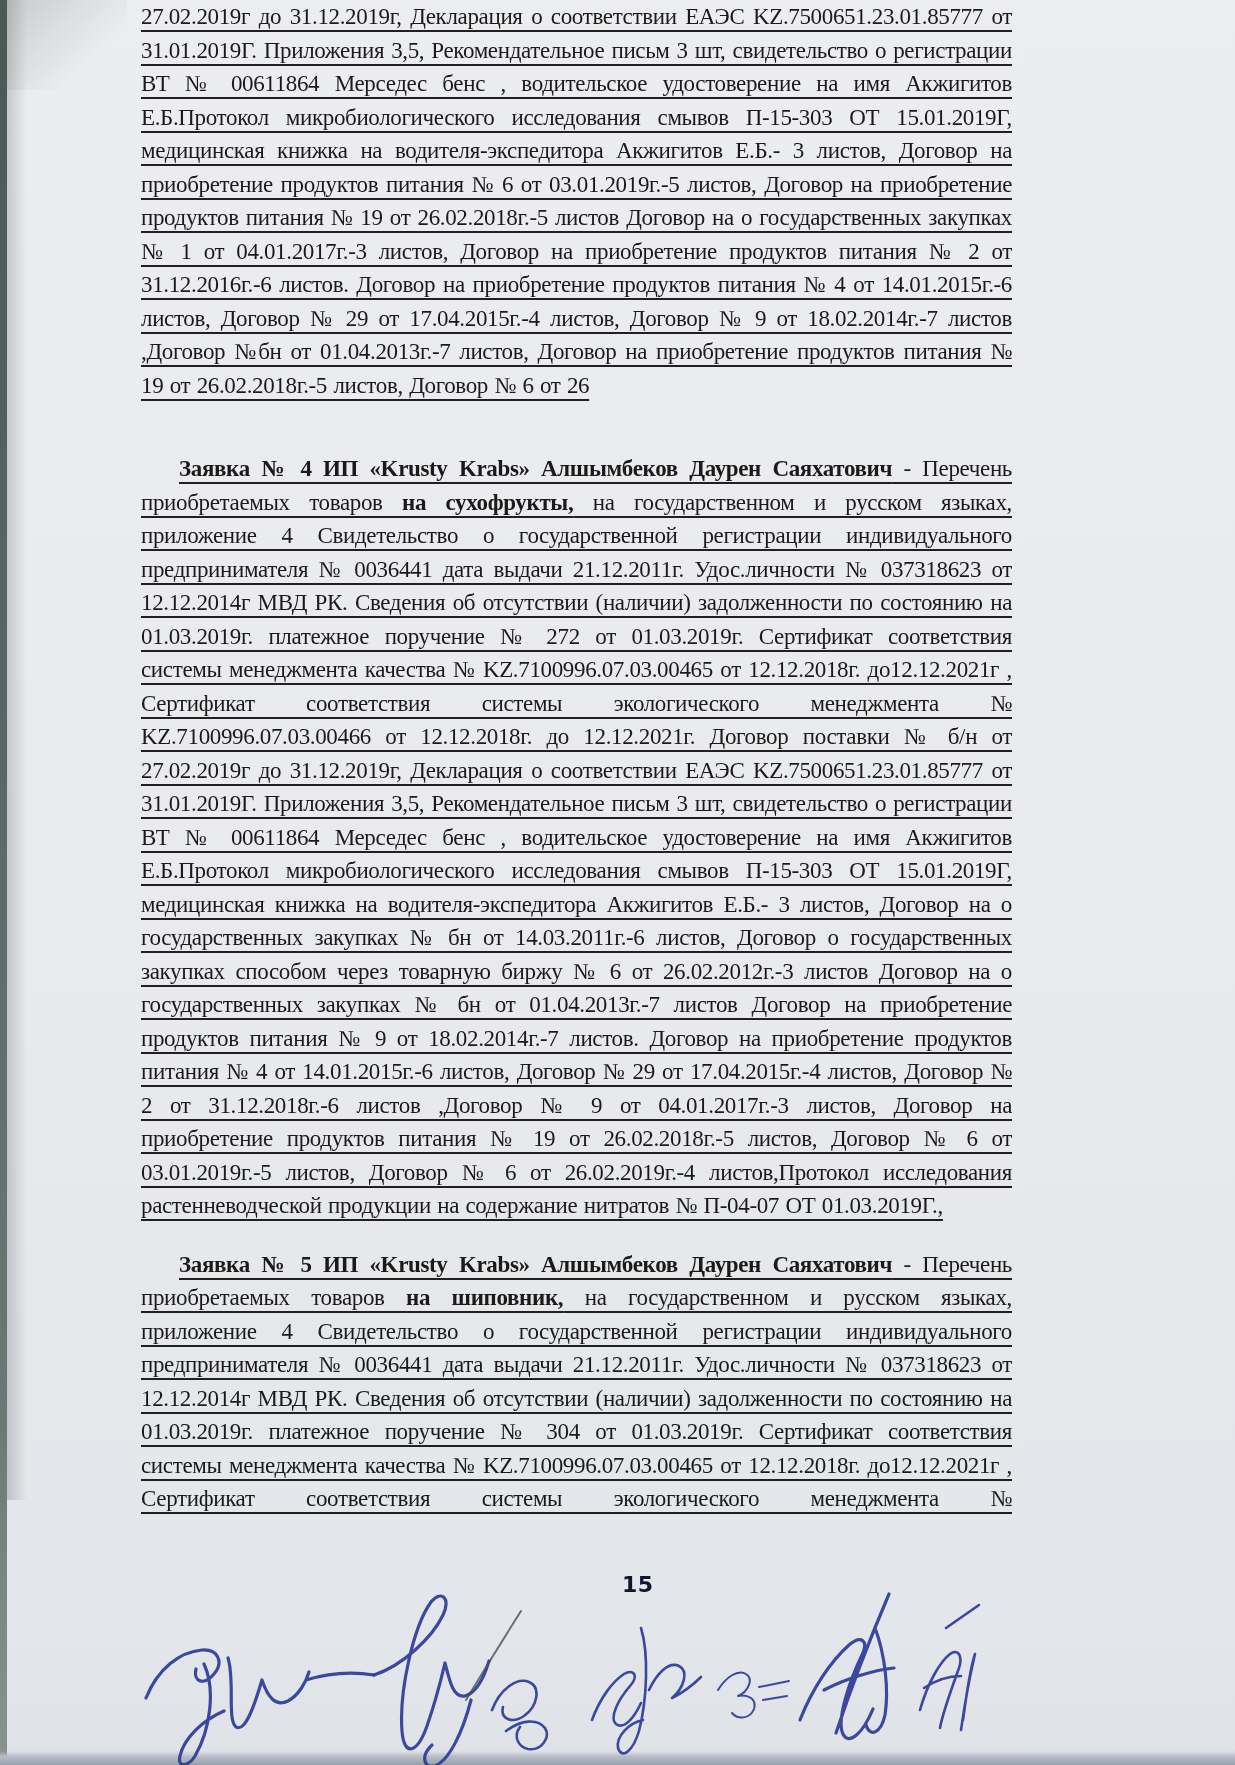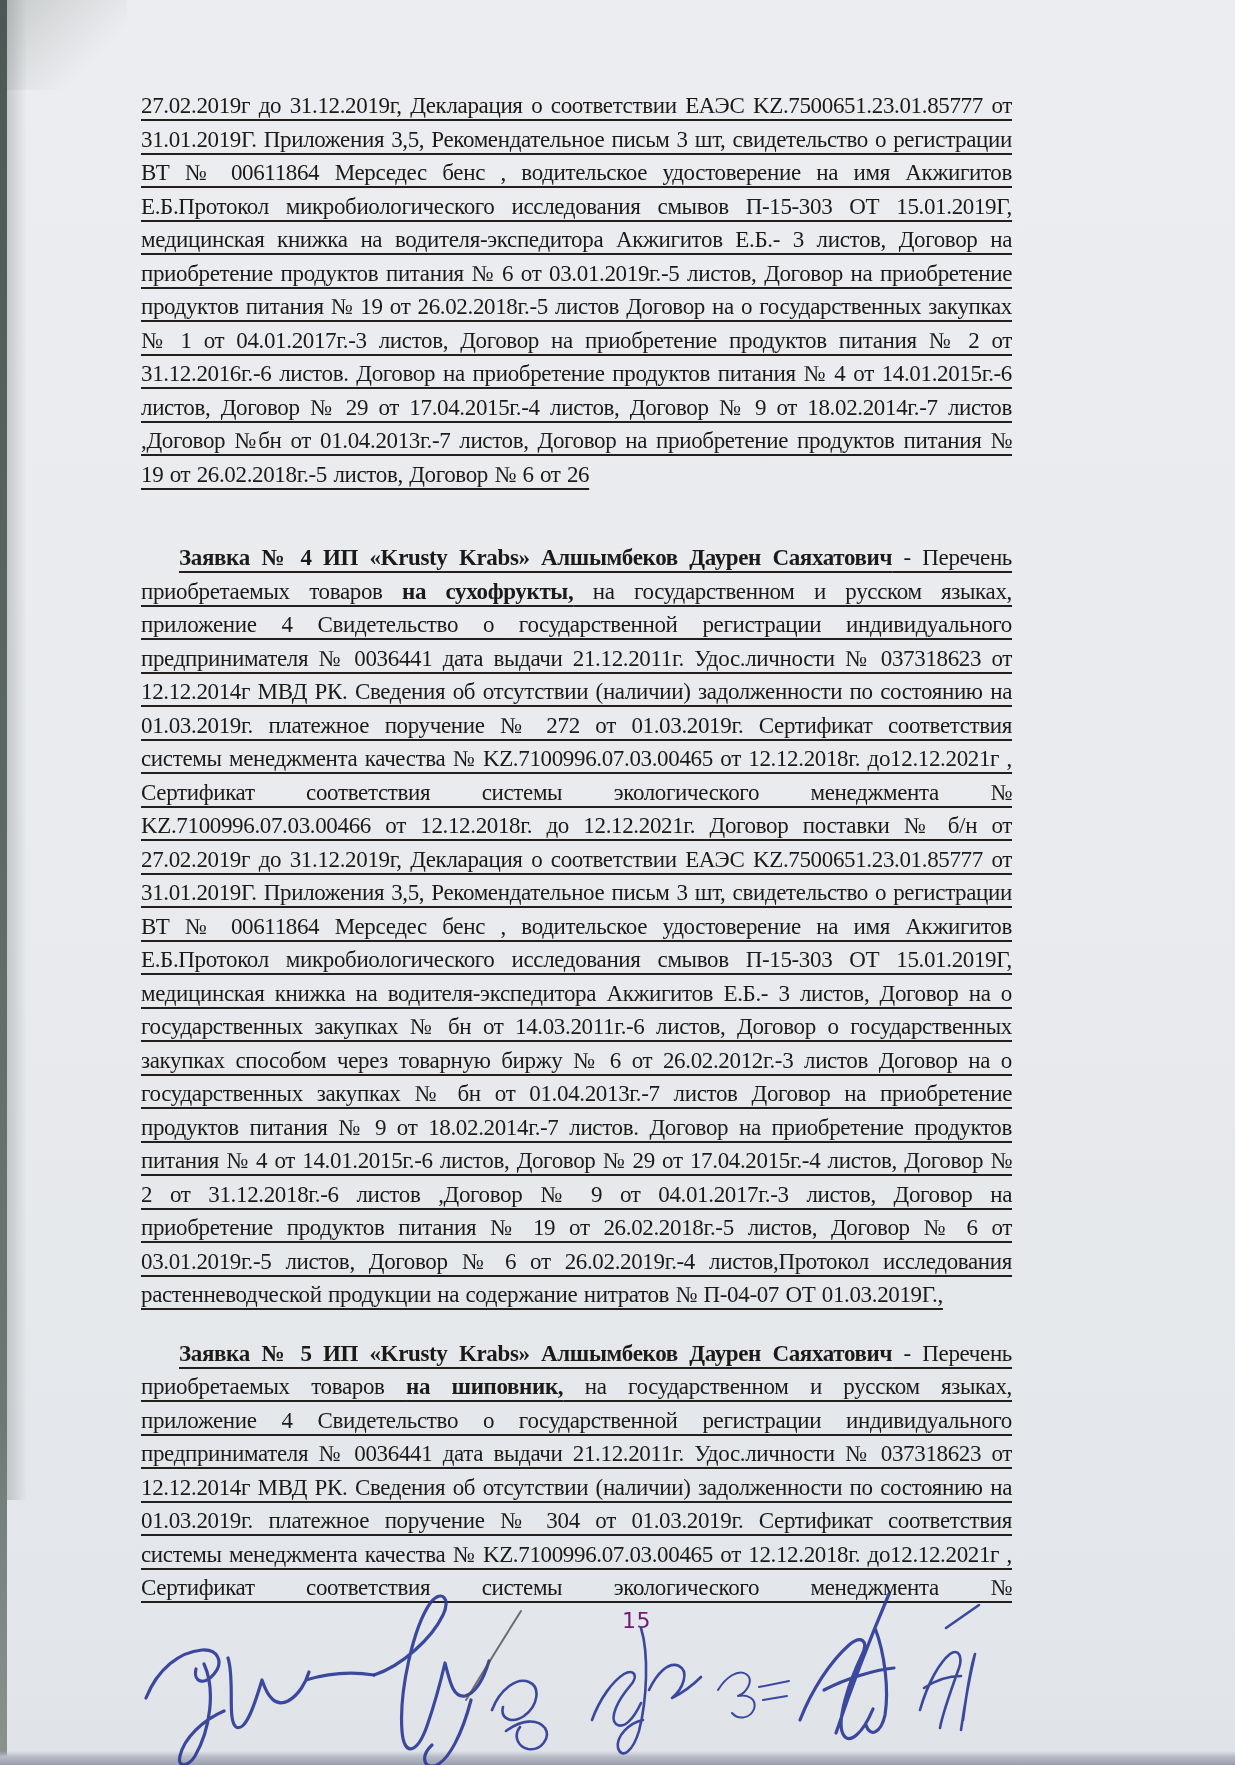--- a/index.html
+++ b/index.html
@@ -40,28 +40,28 @@
     margin:0;
     font-size:23px;line-height:33.5px;
     letter-spacing:-0.35px;word-spacing:1px;
     text-align:justify;
     text-decoration:underline;
     text-decoration-color:#221f1c;
     text-decoration-thickness:2px;
     text-underline-offset:6px;
   }
   .para .bold{font-weight:bold;}
-  #p1{margin-top:89px;}
+  #p1{}
   #p2{margin-top:50px;text-indent:38px;}
   #p3{margin-top:25px;text-indent:38px;text-align-last:justify;}
   
   .page-number{
-    position:absolute;left:622px;top:1608px;
+    position:absolute;left:622px;top:1572px;
     font-family:"DejaVu Sans", sans-serif;
-    font-size:22px;font-weight:normal;color:#701a75;
+    font-size:22px;font-weight:bold;color:#0f172a;
     letter-spacing:0.5px;
   }
   
   .signatures{
     position:absolute;left:0;top:1570px;width:1235px;height:195px;
   }
   .sig{fill:none;stroke:#2c3b97;stroke-linecap:round;stroke-linejoin:round;opacity:0.92;}
   .sig.thick{stroke-width:3.2px;}
   .sig.mid{stroke-width:2.6px;}
   .sig.thin{stroke-width:2px;}

